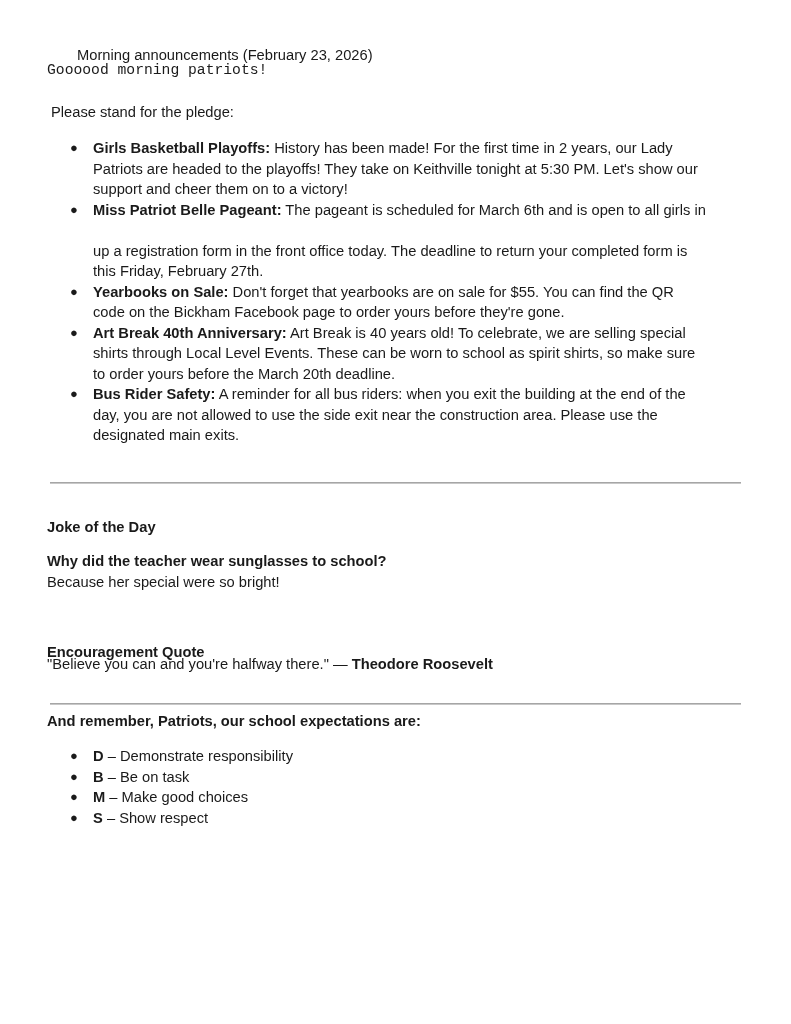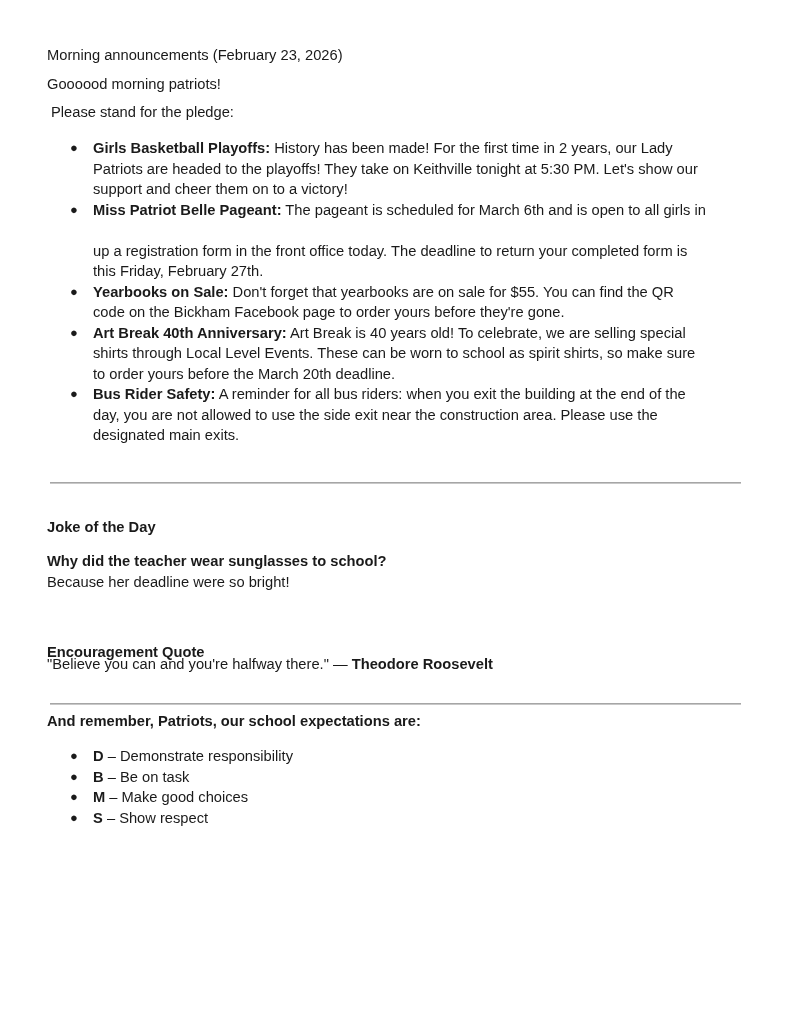--- a/index.html
+++ b/index.html
@@ -54,22 +54,22 @@
       height: 1px;
       background: #a6a6a6;
       border-bottom: 1px solid #c8c8c8;
     }
   </style>
 </head>
 <body>
 
 <div class="page">
 
-  <div class="line" style="top:45px;">Morning announcements (February 23, 2026)</div>
-  <div class="line" style="top:74px;">Goooood morning patriots!</div>
+  <div class="line" style="top:45px;margin-left:30px;">Morning announcements (February 23, 2026)</div>
+  <div class="line" style="top:60px;font-family:Liberation Mono, monospace;">Goooood morning patriots!</div>
   <div class="line" style="top:102px; left:4px;">Please stand for the pledge:</div>
 
   <ul class="bullets" style="top:138px;">
     <li>
       <span class="dot">●</span>
       <span class="bold">Girls Basketball Playoffs:</span><span> History has been made! For the first time in 2 years, our Lady</span><br>
       <span>Patriots are headed to the playoffs! They take on Keithville tonight at 5:30 PM. Let's show our</span><br>
       <span>support and cheer them on to a victory!</span>
     </li>
     <li>
@@ -95,21 +95,21 @@
       <span class="bold">Bus Rider Safety:</span><span> A reminder for all bus riders: when you exit the building at the end of the</span><br>
       <span>day, you are not allowed to use the side exit near the construction area. Please use the</span><br>
       <span>designated main exits.</span>
     </li>
   </ul>
 
   <div class="hr" style="top:482px; left:3px; width:691px;"></div>
 
   <div class="line bold" style="top:517px;">Joke of the Day</div>
   <div class="line bold" style="top:551px;">Why did the teacher wear sunglasses to school?</div>
-  <div class="line" style="top:572px;">Because her deadline were so bright!</div>
+  <div class="line" style="top:572px;">Because her special were so bright!</div>
 
   <div class="line bold" style="top:642px;">Encouragement Quote</div>
   <div class="line" style="top:654px;">
     <span>"Believe you can and you're halfway there." — </span><span class="bold">Theodore Roosevelt</span>
   </div>
 
   <div class="hr" style="top:703px; left:3px; width:691px;"></div>
 
   <div class="line bold" style="top:711px;">And remember, Patriots, our school expectations are:</div>
 

